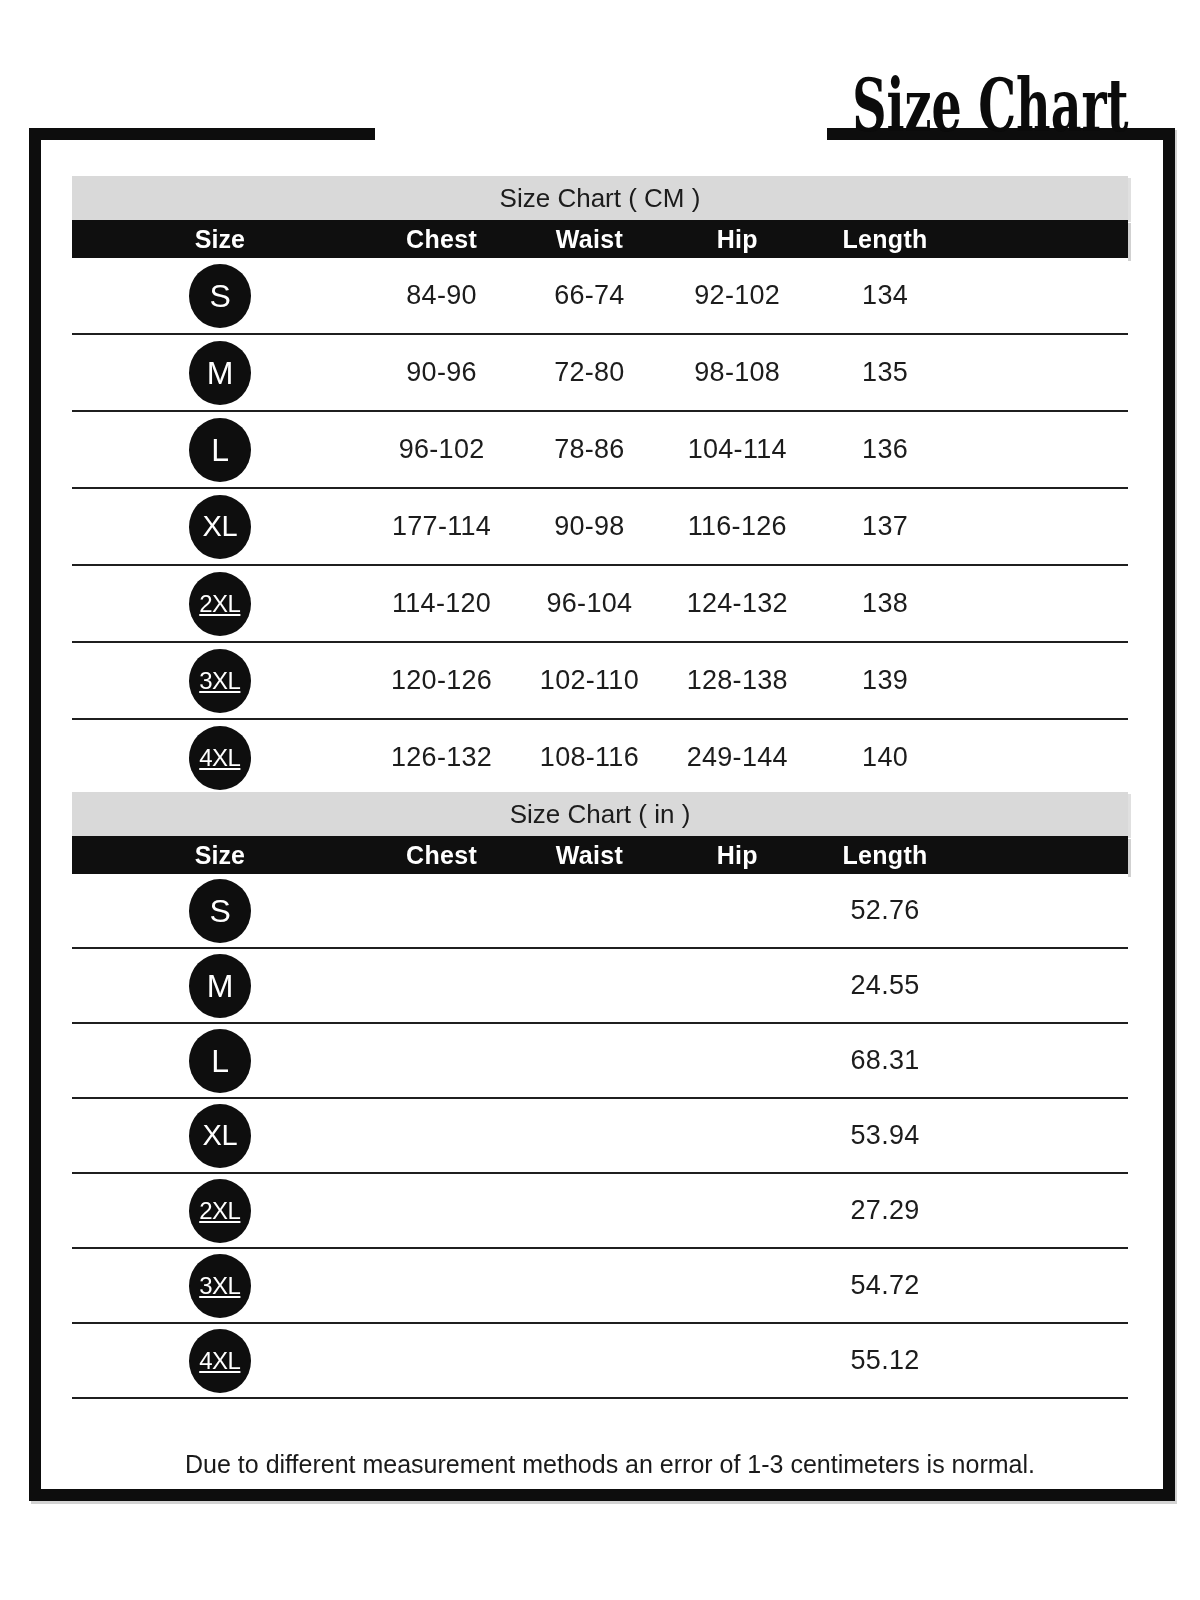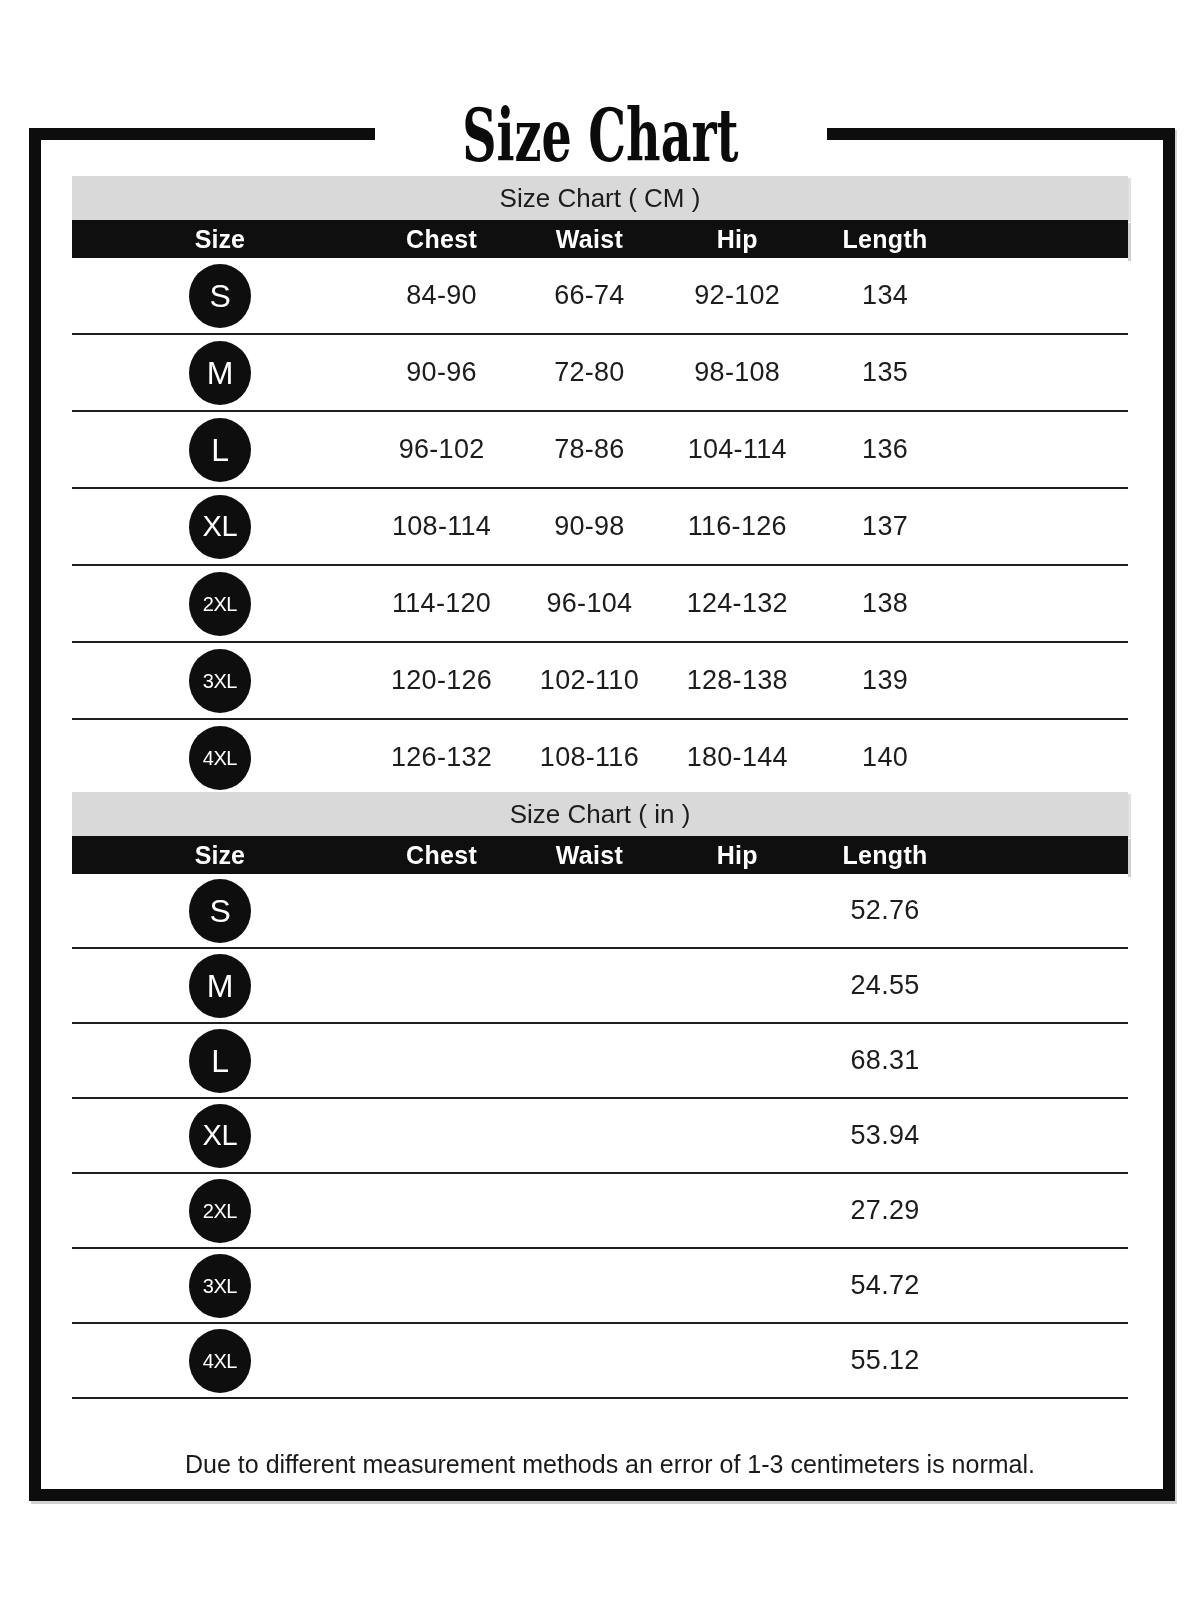--- a/index.html
+++ b/index.html
@@ -3,21 +3,21 @@
 <meta charset="utf-8">
 <style>
   html,body{margin:0;padding:0;background:#ffffff;}
   .page{
     position:relative;width:1200px;height:1600px;background:#ffffff;overflow:hidden;
     font-family:"Liberation Sans",sans-serif;color:#1e1e1e;
   }
 
   
   .title{
-    position:absolute;top:100px;left:0;width:100%;text-align:center;z-index:3;
+    position:absolute;top:70px;left:0;width:100%;text-align:right;z-index:3;
   }
   .title span{
     display:inline-block;
     font-family:"DejaVu Serif","Liberation Serif",serif;
     font-weight:bold;font-size:72px;line-height:1;color:#0b0b0b;
     transform:scaleX(0.66);transform-origin:center;
     letter-spacing:0px;white-space:nowrap;
   }
 
   
@@ -51,21 +51,21 @@
   .col-size{width:28%;}
   .col-data{width:14%;font-size:27px;color:#1c1c1c;letter-spacing:0.3px;}
   .col-tail{width:16%;}
 
   .badge{
     width:62px;height:64px;border-radius:50%;background:#0e0e0e;color:#ffffff;
     display:flex;align-items:center;justify-content:center;
     font-size:32px;line-height:1;letter-spacing:-0.5px;
   }
   .badge-md{font-size:29px;}
-  .badge-sm{font-size:20px;}
+  .badge-sm{font-size:24px;text-decoration:underline;}
 
   
   .footnote{
     position:absolute;left:82px;top:1441px;width:1056px;height:46px;
     display:flex;align-items:center;justify-content:center;
     font-size:25px;color:#1a1a1a;
   }
 </style>
 </head>
 <body>
@@ -122,21 +122,21 @@
       <div class="cell col-data">96-102</div>
       <div class="cell col-data">78-86</div>
       <div class="cell col-data">104-114</div>
       <div class="cell col-data">136</div>
       <div class="cell col-tail"></div>
     </div>
     <div class="row">
       <div class="cell col-size">
           <span class="badge badge-md">XL</span>
         </div>
-      <div class="cell col-data">108-114</div>
+      <div class="cell col-data">177-114</div>
       <div class="cell col-data">90-98</div>
       <div class="cell col-data">116-126</div>
       <div class="cell col-data">137</div>
       <div class="cell col-tail"></div>
     </div>
     <div class="row">
       <div class="cell col-size">
           <span class="badge badge-sm">2XL</span>
         </div>
       <div class="cell col-data">114-120</div>
@@ -154,21 +154,21 @@
       <div class="cell col-data">128-138</div>
       <div class="cell col-data">139</div>
       <div class="cell col-tail"></div>
     </div>
     <div class="row">
       <div class="cell col-size">
           <span class="badge badge-sm">4XL</span>
         </div>
       <div class="cell col-data">126-132</div>
       <div class="cell col-data">108-116</div>
-      <div class="cell col-data">180-144</div>
+      <div class="cell col-data">249-144</div>
       <div class="cell col-data">140</div>
       <div class="cell col-tail"></div>
     </div>
   </section>
 
   <section class="size-table table-in">
     <div class="caption">Size Chart ( in )</div>
     <div class="head">
       <div class="cell col-size">Size</div>
       <div class="cell col-data">Chest</div>

